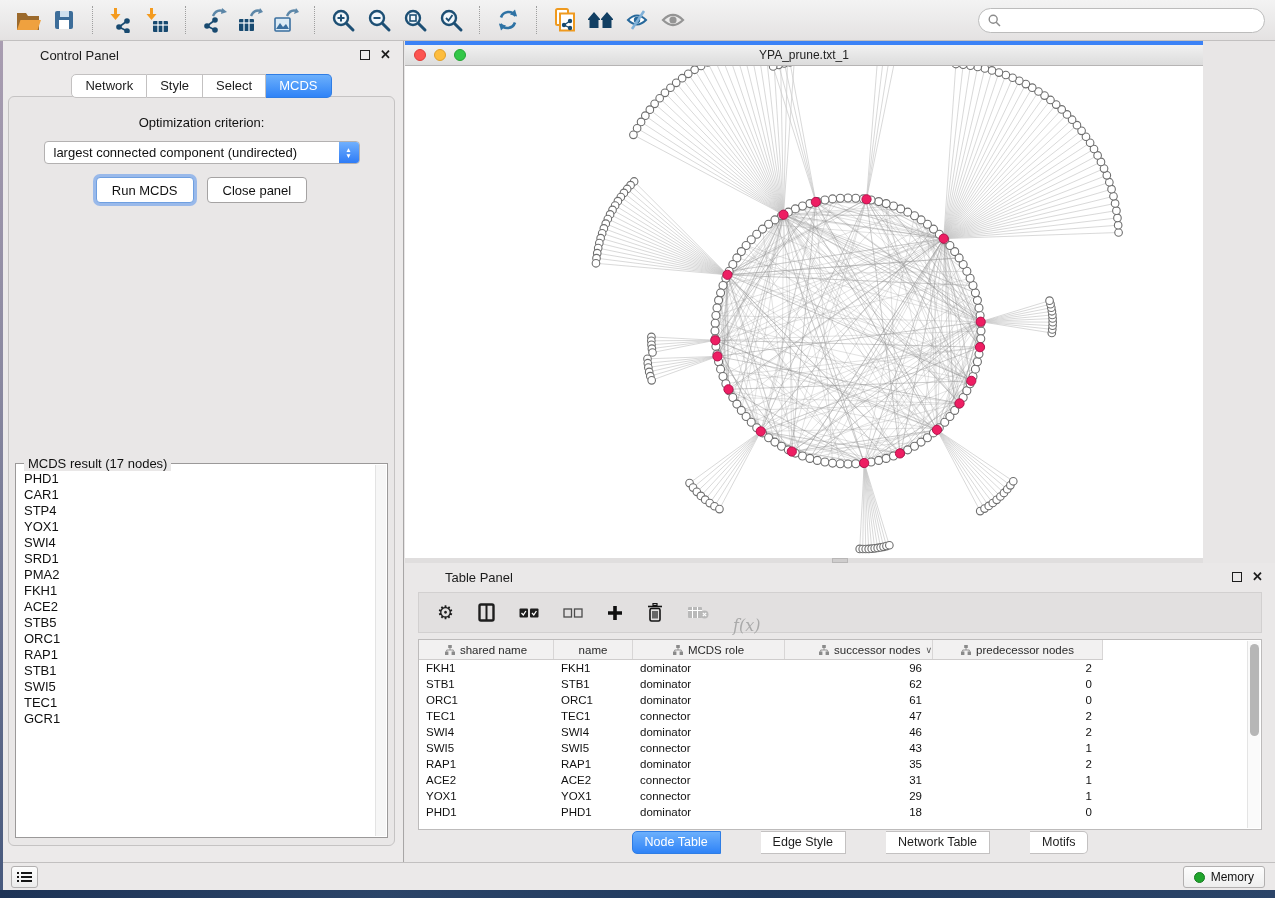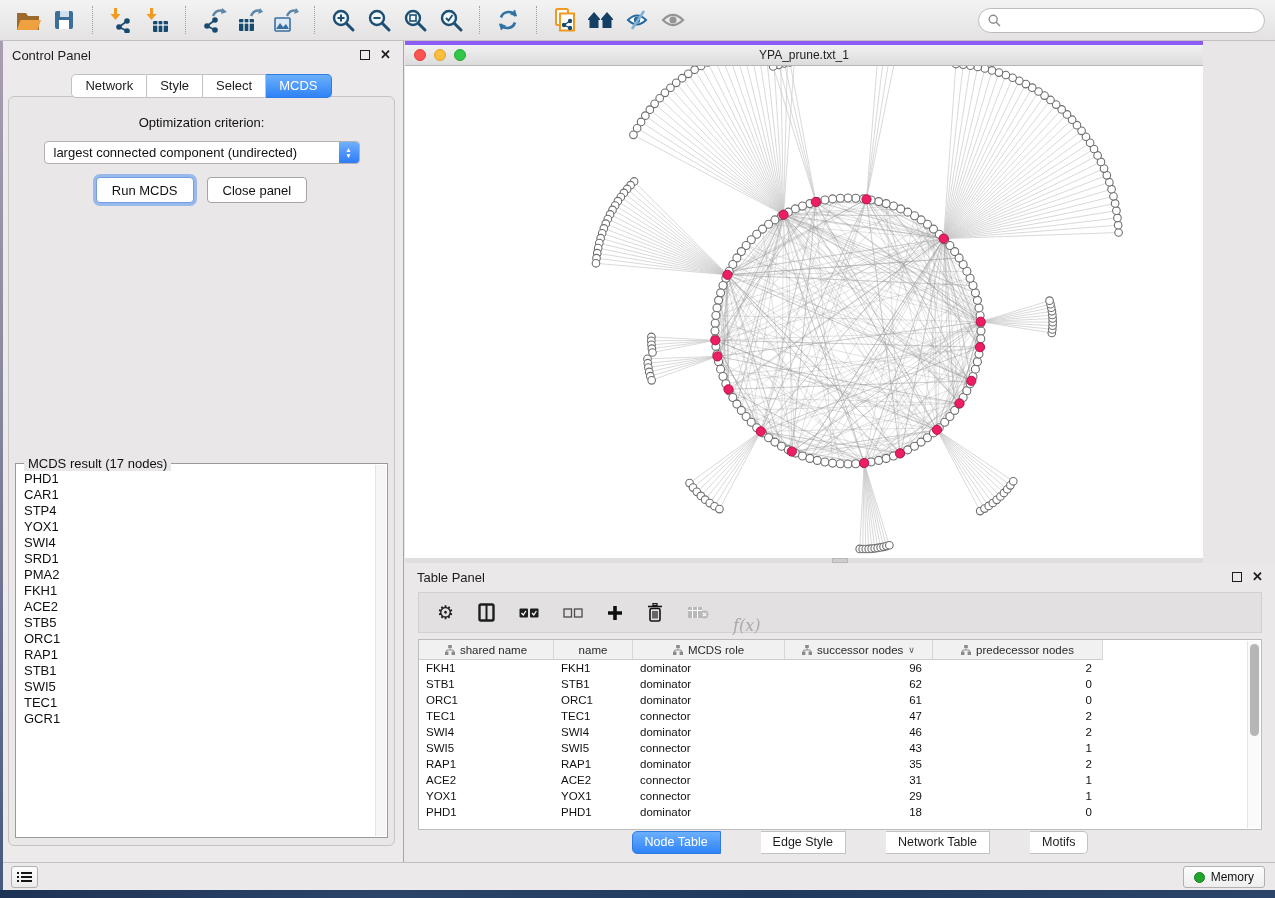--- a/index.html
+++ b/index.html
@@ -13,21 +13,21 @@
     display:flex; align-items:center; padding:0 10px; }
   .tbtn { width:36px; height:32px; display:flex; align-items:center; justify-content:center; flex:0 0 auto; }
   .tsep { width:0; height:28px; border-left:1px dotted #9f9f9f; margin:0 10px; flex:0 0 auto; }
   .searchbox { margin-left:auto; width:287px; height:25px; border:1px solid #bcbcbc; border-radius:13px;
     background:#fff; display:flex; align-items:center; padding:0 9px; gap:5px; }
   .searchbox input { border:none; outline:none; flex:1; font-size:12px; background:transparent; height:20px; }
 
   
   .control-panel { position:absolute; top:41px; left:0; width:404px; bottom:36px;
     background:#eceaea; border-right:1px solid #a8a6a6; }
-  .panel-head { height:28px; display:flex; align-items:center; padding:0 12px; font-size:13px; color:#1c1c1c; }
+  .panel-head { height:28px; display:flex; align-items:center; padding:0 12px; font-size:13px; color:#1c1c1c;margin-left:28px; }
   .panel-head .spacer { flex:1; }
   .float-glyph { width:10px; height:10px; border:1.6px solid #1c1c1c; display:inline-block; margin-right:10px; }
   .close-glyph { font-size:13px; font-weight:bold; color:#1c1c1c; line-height:10px; }
   .cp-tabs { position:absolute; top:33px; left:0; right:0; display:flex; justify-content:center; z-index:2; }
   .tab { font-size:13px; padding:3px 13px 4px; background:#fff; border:1px solid #c3c1c1; border-left:none; color:#1c1c1c; }
   .tab:first-child { border-left:1px solid #c3c1c1; border-radius:5px 0 0 5px; }
   .tab:last-child { border-radius:0 5px 5px 0; }
   .tab.active { background:linear-gradient(#6cb0fc,#2f83f7); color:#fff; border-color:#2f7de4; }
   .cp-body { position:absolute; top:55px; left:8px; right:8px; bottom:16px;
     background:#e9e7e7; border:1px solid #c5c3c3; border-radius:6px; }
@@ -42,21 +42,21 @@
     font-size:13px; color:#111; display:flex; align-items:center; }
   .btn.focused { box-shadow:0 0 0 3px rgba(110,160,235,.65); border-color:#6f9fe0; }
   .result-box { position:absolute; top:366px; left:6px; right:6px; bottom:7px;
     border:1px solid #9b9999; background:#fff; }
   .result-legend { position:absolute; top:-8px; left:8px; background:#e9e7e7; padding:0 4px; font-size:13px; color:#111; }
   .result-list { position:absolute; inset:1px 12px 1px 1px; overflow:hidden; padding:6px 0 0 7px; }
   .result-list div { font-size:13px; line-height:16px; color:#101010; }
   .result-scroll { position:absolute; top:1px; bottom:1px; right:1px; width:11px; background:#f6f6f6; border-left:1px solid #e3e3e3; }
 
   
-  .net-window { position:absolute; left:405px; top:41px; width:798px; height:522px; background:#8b5cf6; }
+  .net-window { position:absolute; left:405px; top:41px; width:798px; height:522px; background:#3b82f6; }
   .net-titlebar { position:absolute; top:4px; left:0; right:0; height:21px;
     background:linear-gradient(#f1f1f1,#dcdcdc); border-bottom:1px solid #b6b4b4;
     display:flex; align-items:center; padding:0 9px; }
   .light { width:12px; height:12px; border-radius:50%; margin-right:8px; flex:0 0 auto; }
   .light.red { background:#fc5551; border:1px solid #df3d39; }
   .light.yellow { background:#fdbd3e; border:1px solid #dfa02b; }
   .light.green { background:#33c748; border:1px solid #24a436; }
   .net-title { position:absolute; left:0; right:0; text-align:center; font-size:12px; color:#222; }
   .net-canvas { position:absolute; top:25px; left:0; right:0; height:492px; background:#fff; }
   .hsplit { position:absolute; left:0; right:0; top:517px; height:5px; background:#e0dede; }
@@ -66,21 +66,21 @@
   .table-panel { position:absolute; left:405px; top:563px; width:870px; bottom:36px; background:#eae8e8; }
   .tp-toolbar { position:absolute; top:29px; left:13px; right:13px; height:41px;
     background:#e2e0e0; border:1px solid #d2d0d0; display:flex; align-items:center; gap:24px; padding:0 18px; }
   .tp-table { position:absolute; top:76px; left:13px; right:13px; height:191px; background:#fff; border:1px solid #bdbbbb; overflow:hidden; }
   .thead { display:flex; height:20px; border-bottom:1px solid #cfcdcd; width:684px; background:#f2f1f1; }
   .th { display:flex; align-items:center; justify-content:center; gap:5px; font-size:11.5px; color:#2a2a2a;
     border-right:1px solid #d8d6d6; height:100%; }
   .tr { display:flex; height:16px; align-items:center; }
   .td { font-size:11.5px; color:#111; padding-left:7px; overflow:hidden; white-space:nowrap; }
   .td.num { text-align:right; padding-right:11px; padding-left:0; }
-  .c0 { width:135px; } .c1 { width:79px; } .c2 { width:152px; } .c3 { width:148px; } .c4 { width:170px; }
+  .c0 { width:135px; } .c1 { width:79px; } .c2 { width:152px; } .c3 { width:148px;justify-content:flex-end; } .c4 { width:170px; }
   .tscroll { position:absolute; top:1px; bottom:1px; right:1px; width:13px; background:#fafafa; border-left:1px solid #e4e4e4; }
   .tthumb { position:absolute; top:3px; left:2px; width:9px; height:92px; border-radius:5px; background:#b6b6b6; }
   .tp-tabs { position:absolute; bottom:8px; left:0; right:0; display:flex; justify-content:center; }
   .tp-tabs .tab { font-size:12.5px; padding:3px 12px 4px;margin-left:40px; }
 
   
   .statusbar { position:absolute; left:0; right:0; top:862px; height:28px; background:#ebe9e9; border-top:1px solid #c2c0c0; }
   .menu-btn { position:absolute; left:11px; top:3px; width:27px; height:22px; background:linear-gradient(#fdfdfd,#ebebeb);
     border:1px solid #b2b0b0; border-radius:3px; display:flex; align-items:center; justify-content:center; }
   .mem-btn { position:absolute; right:10px; top:3px; height:22px; background:linear-gradient(#fdfdfd,#eeeeee);

